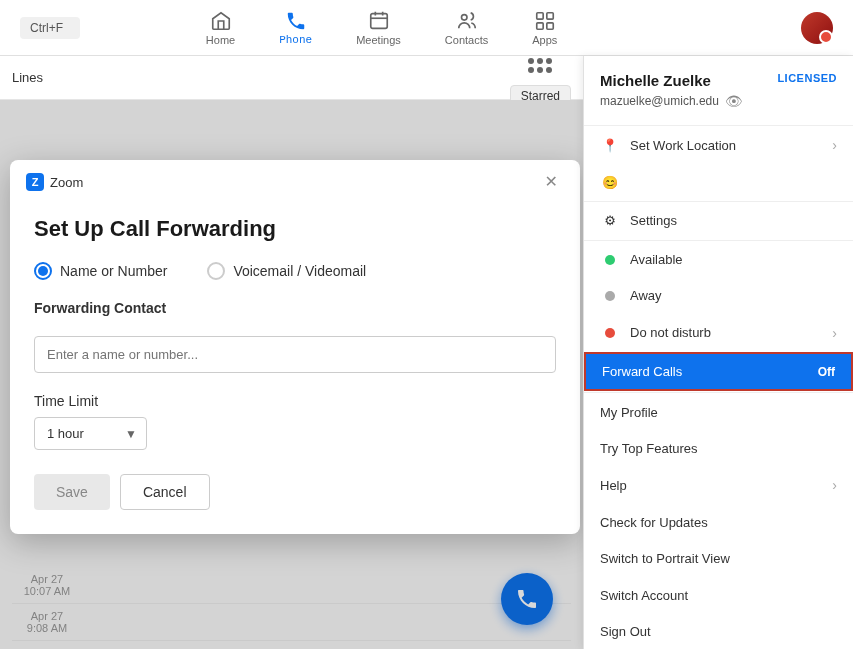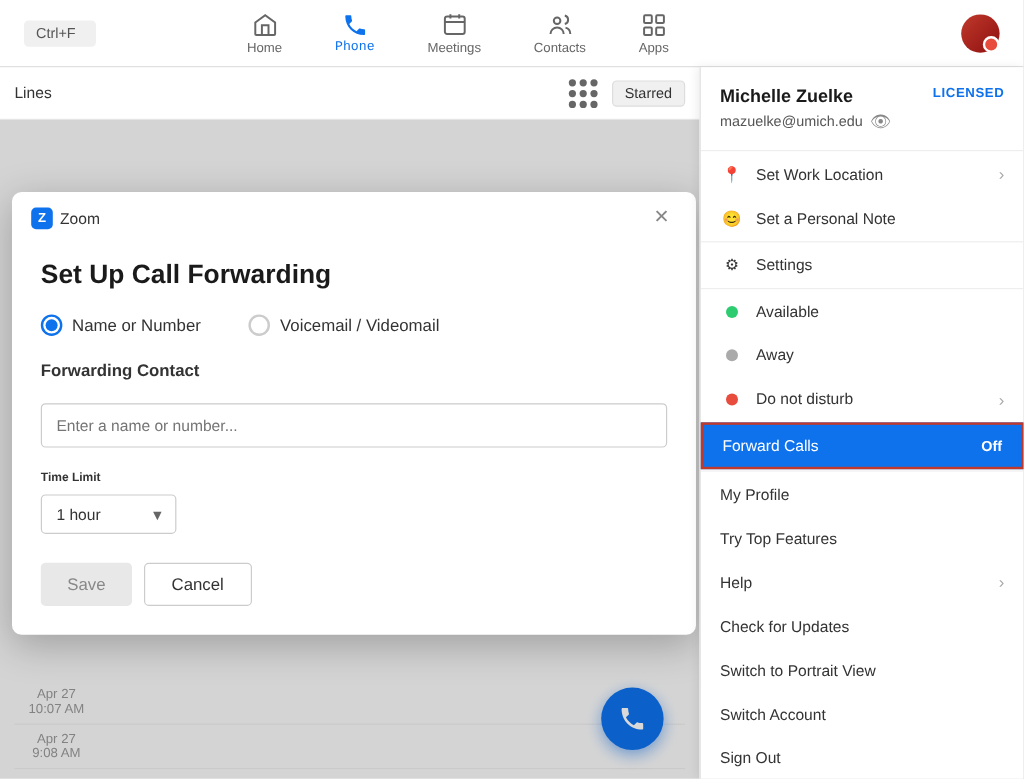--- a/index.html
+++ b/index.html
@@ -103,20 +103,21 @@
       justify-content: space-between;
     }
     .lines-label {
       font-size: 13px;
       color: #333;
     }
     .lines-right {
       display: flex;
       align-items: center;
       gap: 12px;
+      flex-direction: column;
     }
     .dots-grid {
       display: grid;
       grid-template-columns: repeat(3, 6px);
       gap: 3px;
     }
     .dot {
       width: 6px;
       height: 6px;
       background: #666;
@@ -258,22 +259,22 @@
       border: 1px solid #ccc;
       border-radius: 4px;
       padding: 10px 12px;
       font-size: 13px;
       color: #999;
       outline: none;
       margin-bottom: 20px;
     }
 
     .time-limit-label {
-      font-size: 10px;
-      font-weight: 700;
+      font-size: 14px;
+      font-weight: 400;
       color: #333;
       margin-bottom: 8px;
     }
 
     .select-wrapper {
       position: relative;
       display: inline-block;
     }
     .select-dropdown {
       appearance: none;
@@ -630,21 +631,20 @@
     </div>
 
     <div class="menu-item">
       <div class="icon-area">📍</div>
       <span class="label-text">Set Work Location</span>
       <span class="chevron">›</span>
     </div>
 
     <div class="menu-item">
       <div class="icon-area">😊</div>
-      <span class="label-text">Set a Personal Note</span>
     </div>
 
     <div class="divider"></div>
 
     <div class="menu-item">
       <div class="icon-area">⚙</div>
       <span class="label-text">Settings</span>
     </div>
 
     <div class="divider"></div>

